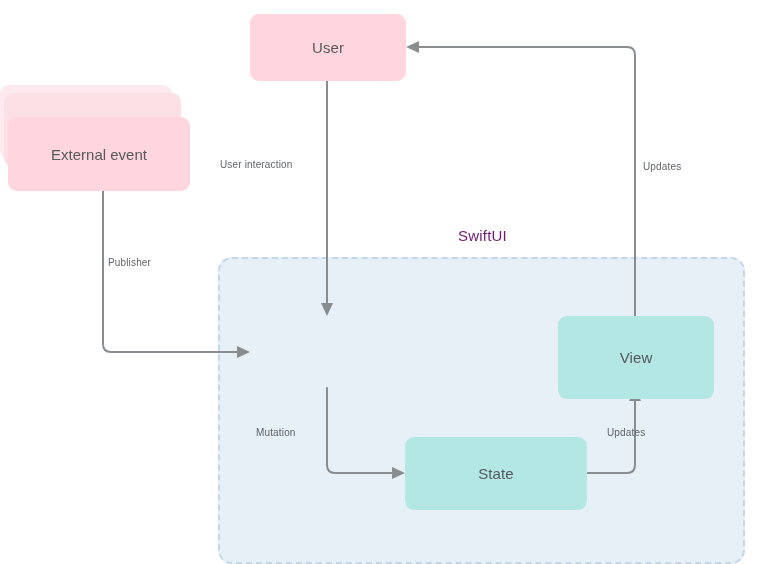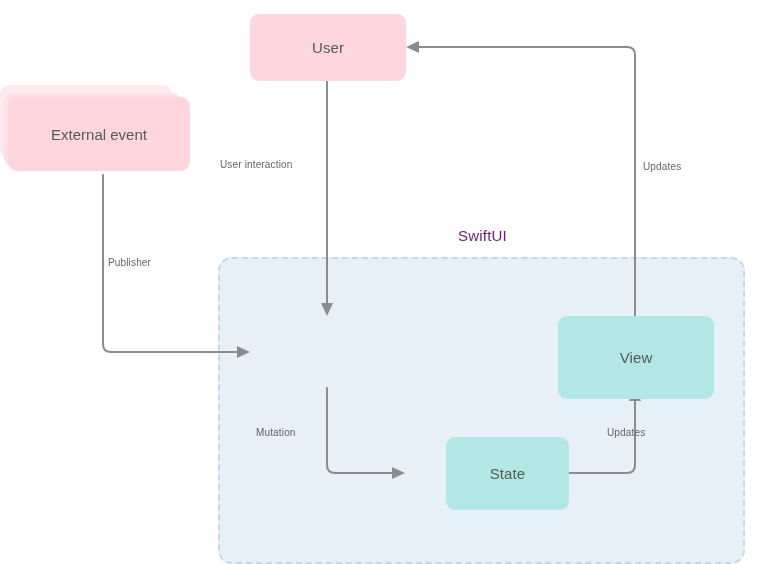--- a/index.html
+++ b/index.html
@@ -72,21 +72,21 @@
   }
   .stack-back {
     left: 0px;  top: 0px;  width: 172px; height: 74px;
     background: #fdeaee;
   }
   .stack-mid {
     left: 4px;  top: 8px;  width: 177px; height: 74px;
     background: #fce0e6;
   }
   .stack-front {
-    left: 8px;  top: 12px; width: 182px; height: 74px;
+    left: 8px;  top: 32px; width: 182px; height: 74px;
     background: #ffd6dd;
     display: flex;
     align-items: center;
     justify-content: center;
     font-size: 15px;
     color: #55595c;
   }
 
   
   #wires {
@@ -160,21 +160,21 @@
     <div class="stack-layer stack-front">
       <span>External event</span>
     </div>
   </div>
 
 
   <div class="node node-teal" style="left:558px; top:316px; width:156px; height:83px;">
     <span>View</span>
   </div>
 
-  <div class="node node-teal" style="left:405px; top:437px; width:123px; height:73px;margin-left:41px;">
+  <div class="node node-teal" style="left:405px; top:437px; width:182px; height:73px;">
     <span>State</span>
   </div>
 
   <div class="edge-label" style="left:220px; top:159px;">User interaction</div>
 
   <div class="edge-label" style="left:108px; top:257px;">Publisher</div>
 
   <div class="edge-label" style="left:256px; top:427px;">Mutation</div>
 
   <div class="edge-label" style="left:607px; top:427px;">Updates</div>

